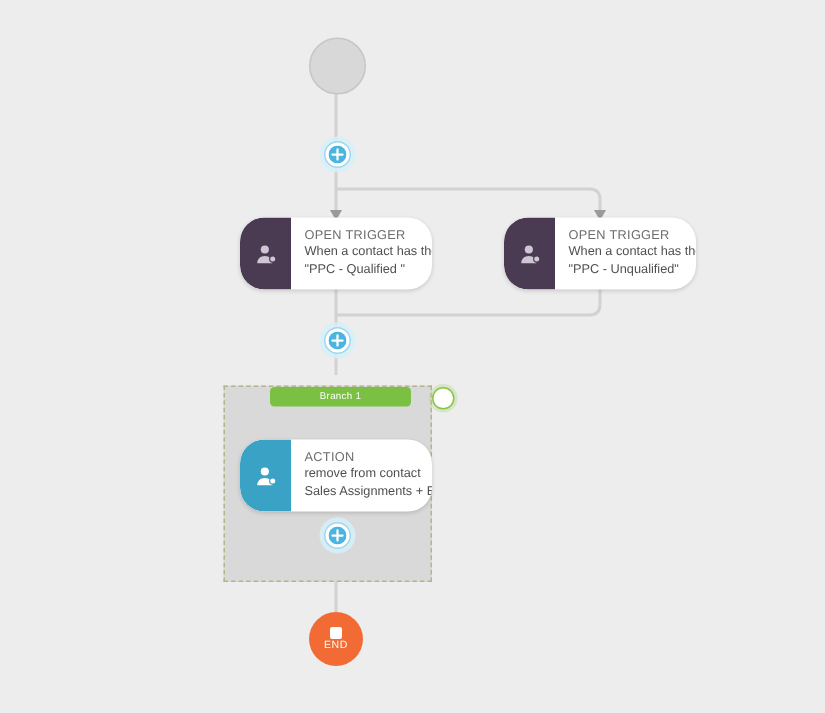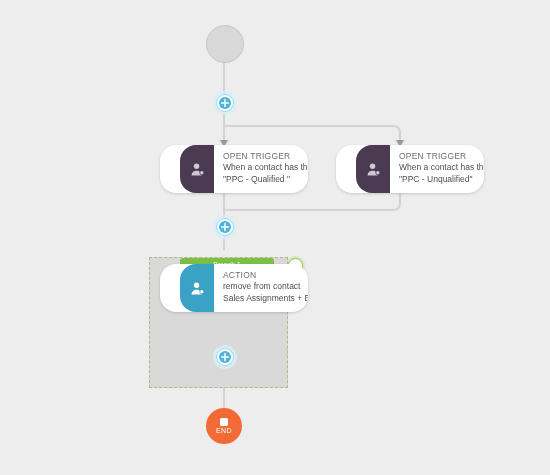--- a/index.html
+++ b/index.html
@@ -60,21 +60,20 @@
   .node-card {
     position: absolute;
     display: flex;
     align-items: stretch;
     border-radius: 16px;
     background: #ffffff;
     box-shadow: 0 1px 3px rgba(0,0,0,0.16);
     overflow: hidden;
     min-height: 42px;
     cursor: pointer;
-    padding-left: 20px;
   }
   .node-icon {
     width: 34px;
     flex: 0 0 34px;
     display: flex;
     align-items: center;
     justify-content: center;
     border-radius: 16px 0 0 16px;
   }
   .node-icon.trigger { background: #4a3a52; }
@@ -94,21 +93,21 @@
   }
   .node-line {
     font-size: 8.5px;
     color: #4f4f4f;
     line-height: 1.4;
     white-space: nowrap;
   }
 
   .trigger-left  { left: 160px; top: 145px; width: 128px; }
   .trigger-right { left: 336px; top: 145px; width: 128px; }
-  .action-card   { left: 160px; top: 264px; width: 128px; }
+  .action-card   { left: 160px; top: 293px; width: 128px; }
 
   
   .branch-box {
     position: absolute;
     left: 149px;
     top: 257px;
     width: 137px;
     height: 129px;
     background: #d9d9d9;
     border: 1px dashed #b5b58a;

